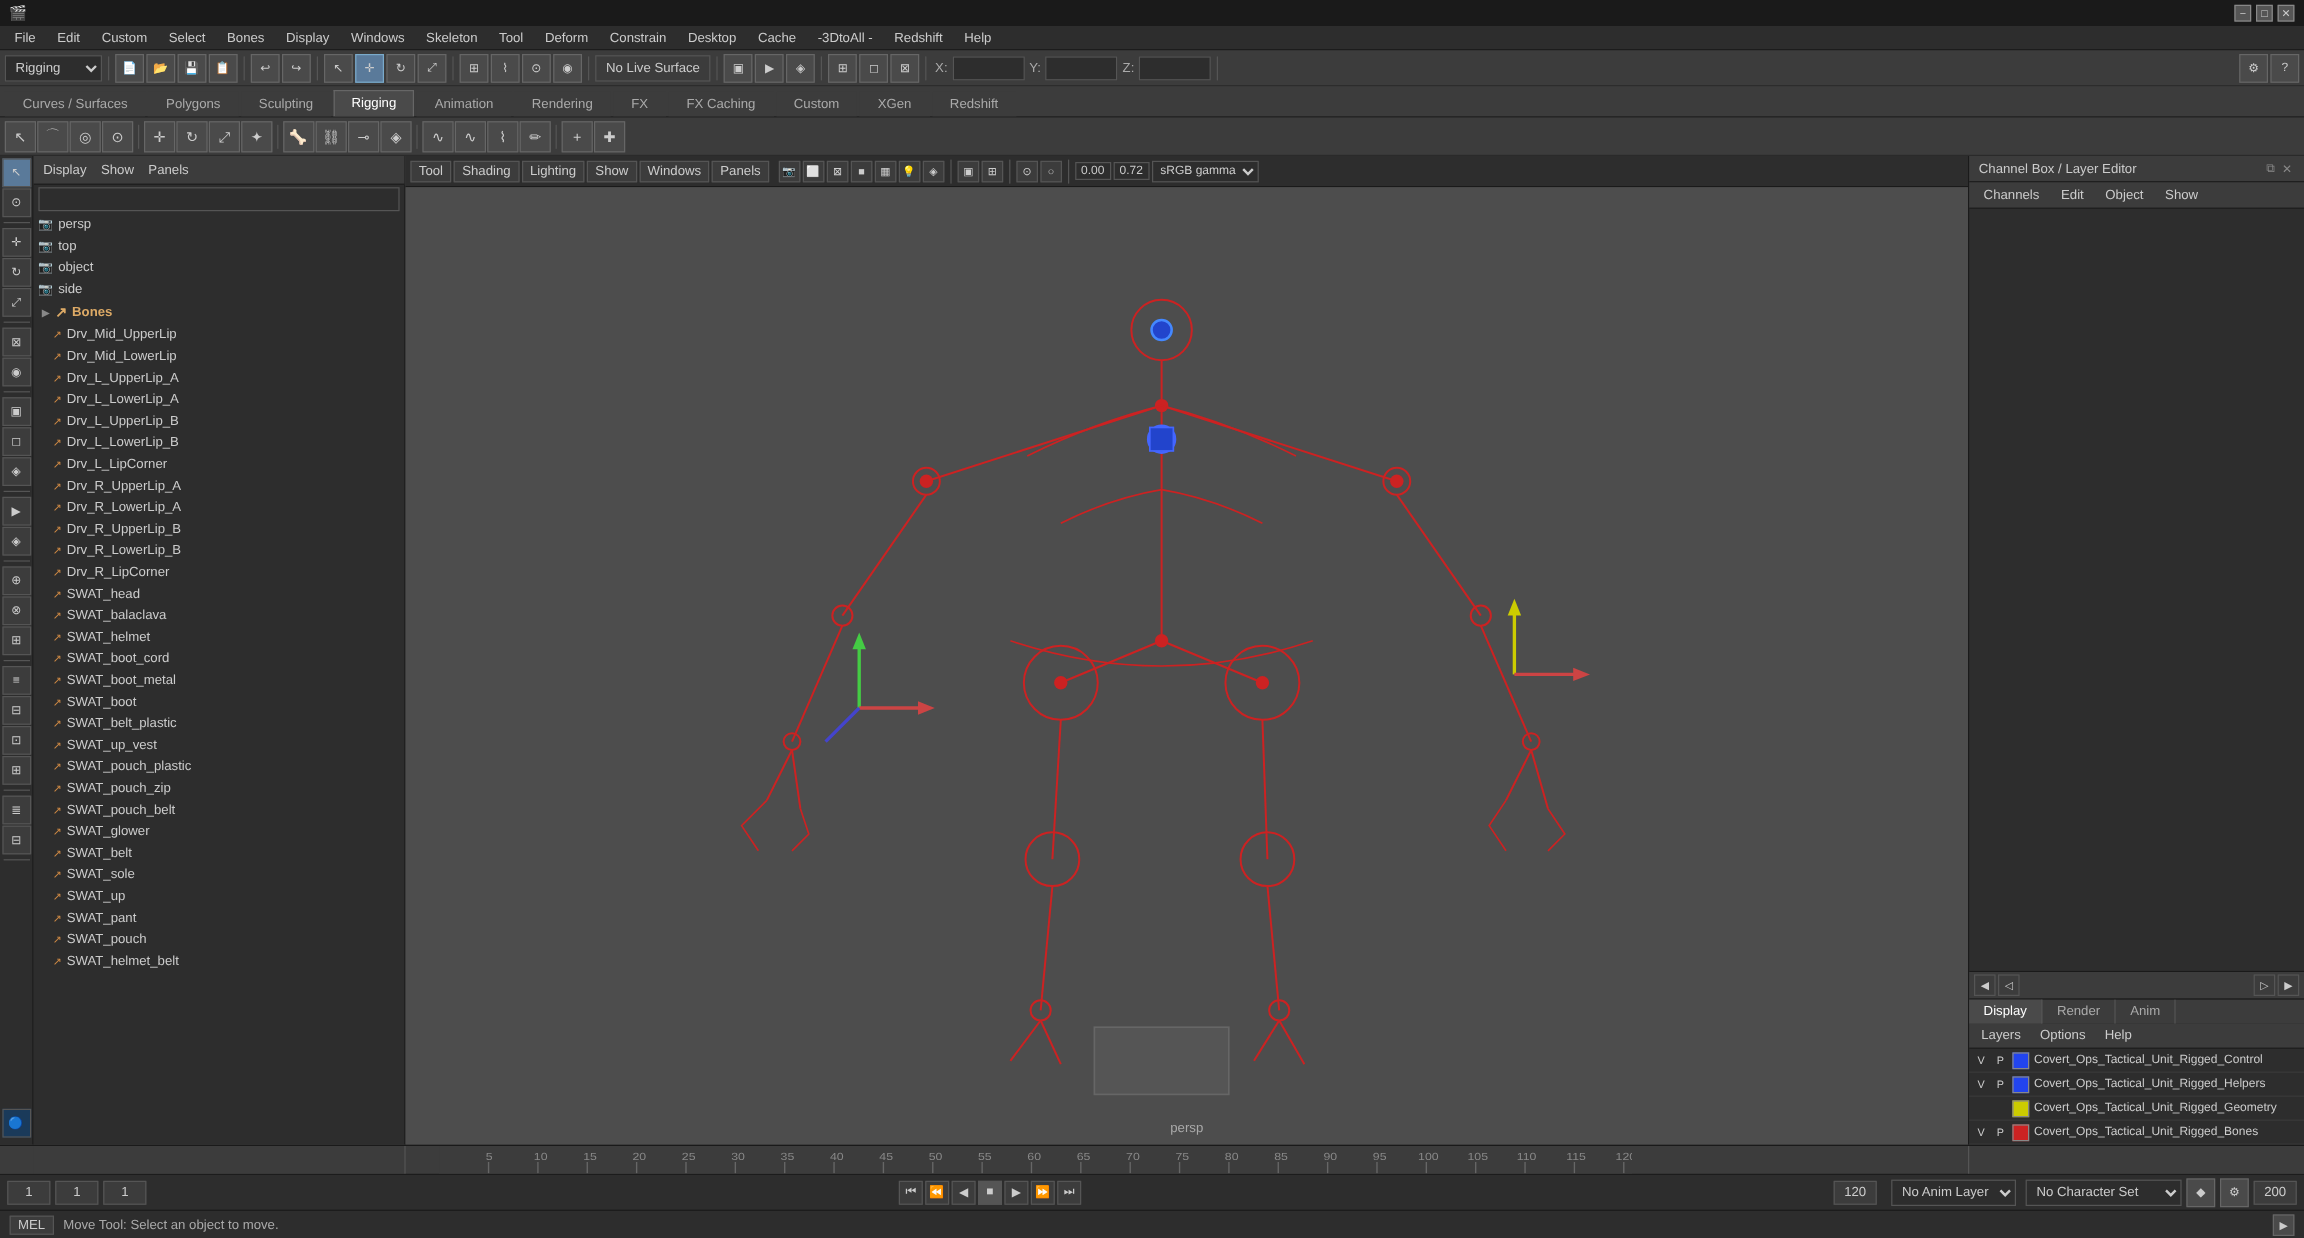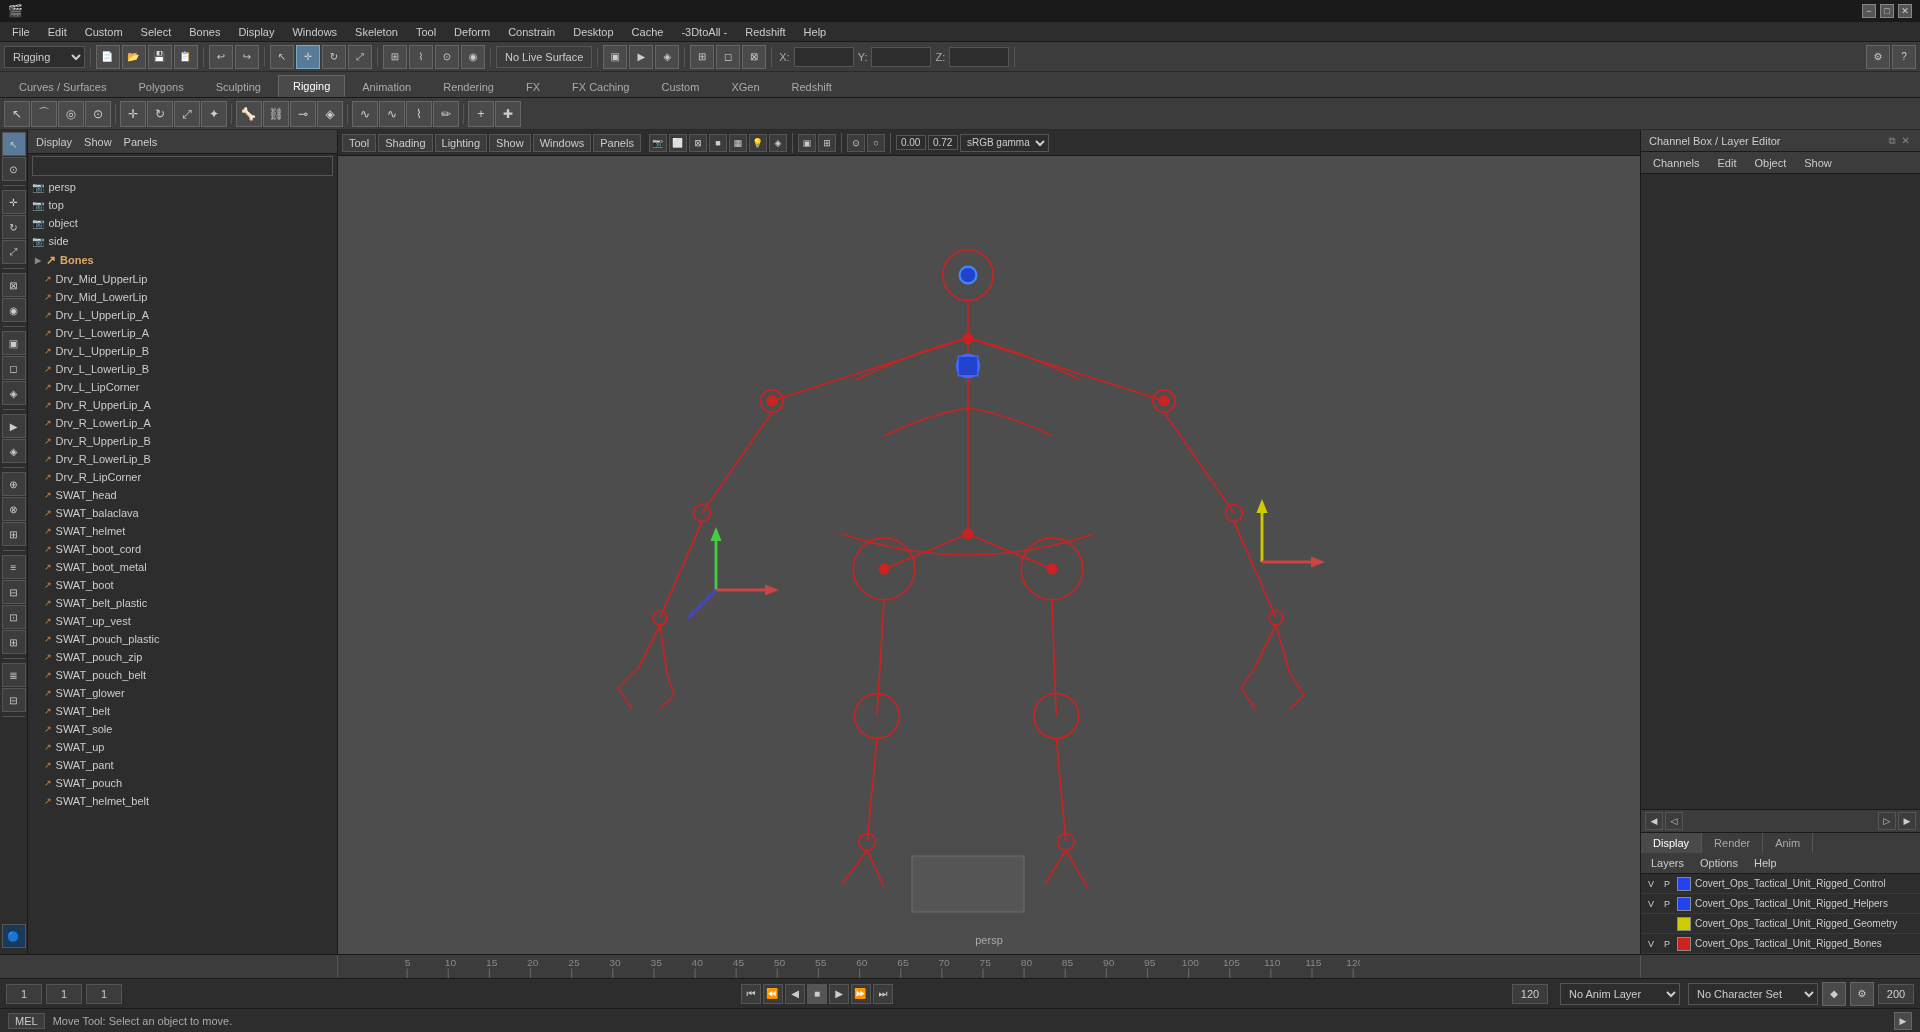--- a/index.html
+++ b/index.html
@@ -1121,21 +1121,21 @@
       <div class="playback-btn">⏪</div>
       <div class="playback-btn">◀</div>
       <div class="playback-btn" style="background:#555;">■</div>
       <div class="playback-btn">▶</div>
       <div class="playback-btn">⏩</div>
       <div class="playback-btn">⏭</div>
     </div>
     <input class="frame-input" type="text" value="120" style="width: 36px;">
 
     <div style="display:flex; align-items:center; gap:4px; margin-left:8px;">
-      <select class="dropdown-selector" style="width:120px;">
+      <select class="dropdown-selector" style="width:104px;">
         <option>No Anim Layer</option>
       </select>
       <div style="display:flex; align-items:center; gap:4px; margin-left:4px;">
         <select class="dropdown-selector" style="width:130px;">
           <option>No Character Set</option>
         </select>
         <div class="toolbar-btn">◆</div>
         <div class="toolbar-btn">⚙</div>
       </div>
     </div>

